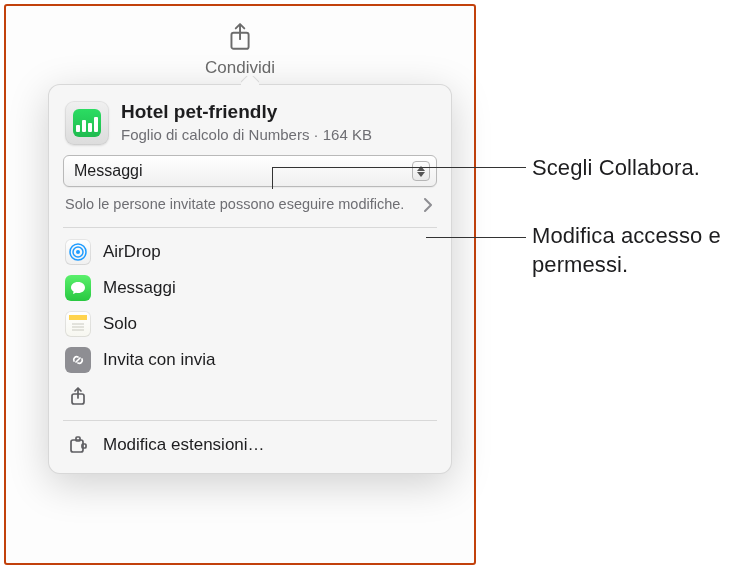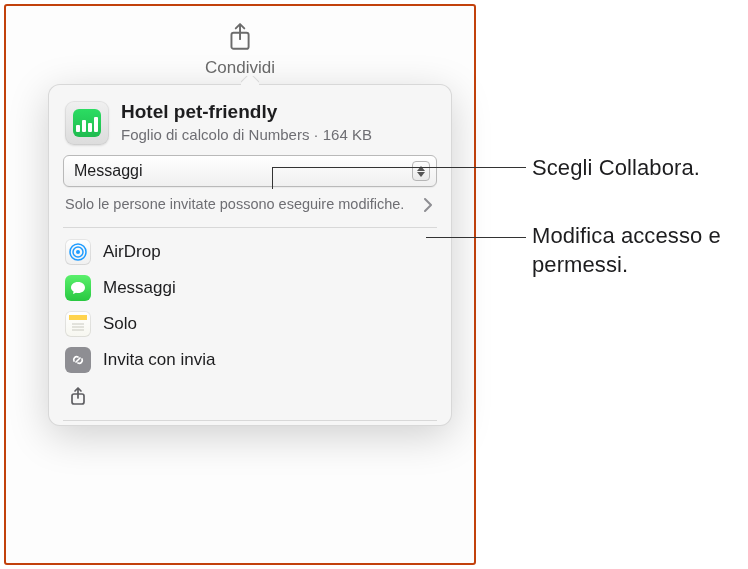--- a/index.html
+++ b/index.html
@@ -329,20 +329,32 @@
               <path d="M11 3 L11 13 M11 3 L8 6 M11 3 L14 6" stroke="#5f5f63" stroke-width="1.7" fill="none" stroke-linecap="round" stroke-linejoin="round"></path>
               <rect x="5" y="9" width="12" height="10" rx="2" stroke="#5f5f63" stroke-width="1.7" fill="none"></rect>
             </svg>
         </div>
       </div>
 
     </div>
 
     <div class="divider"></div>
 
+    <div class="share-list">
+      <div class="share-item">
+        <div class="app-icon icon-plain">
+          <svg width="22" height="22" viewBox="0 0 22 22">
+              <rect x="4" y="6" width="12" height="12" rx="2" stroke="#5f5f63" stroke-width="1.7" fill="none"></rect>
+              <rect x="9" y="3" width="4" height="4" rx="1" stroke="#5f5f63" stroke-width="1.7" fill="none"></rect>
+              <rect x="15" y="10" width="4" height="4" rx="1" stroke="#5f5f63" stroke-width="1.7" fill="none"></rect>
+            </svg>
+        </div>
+        <span>Modifica estensioni…</span>
+      </div>
+    </div>
 
   </div>
 </div>
 
 <div class="callout-line line-1"></div>
 <div class="callout callout-1">Scegli Collabora.</div>
 
 <div class="callout-line line-2"></div>
 <div class="callout callout-2">Modifica accesso e permessi.</div>
 

